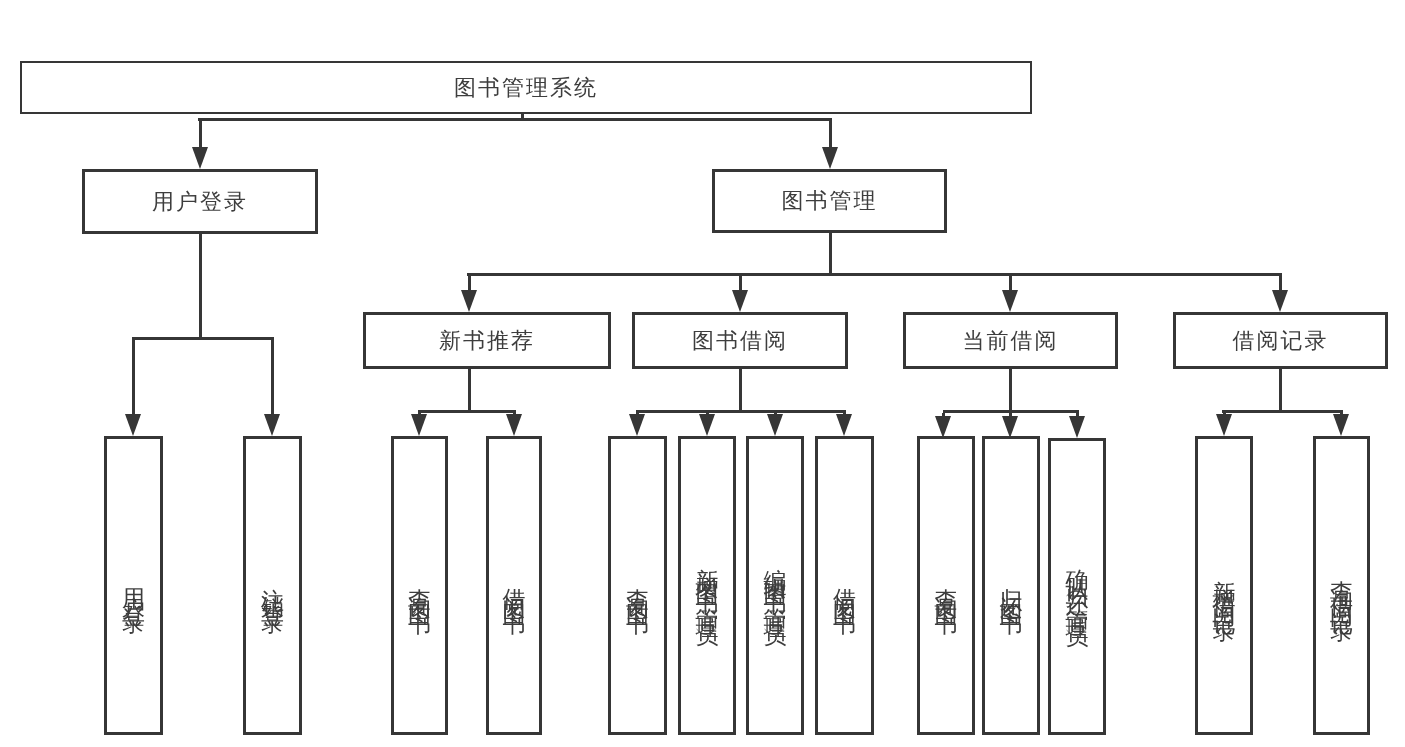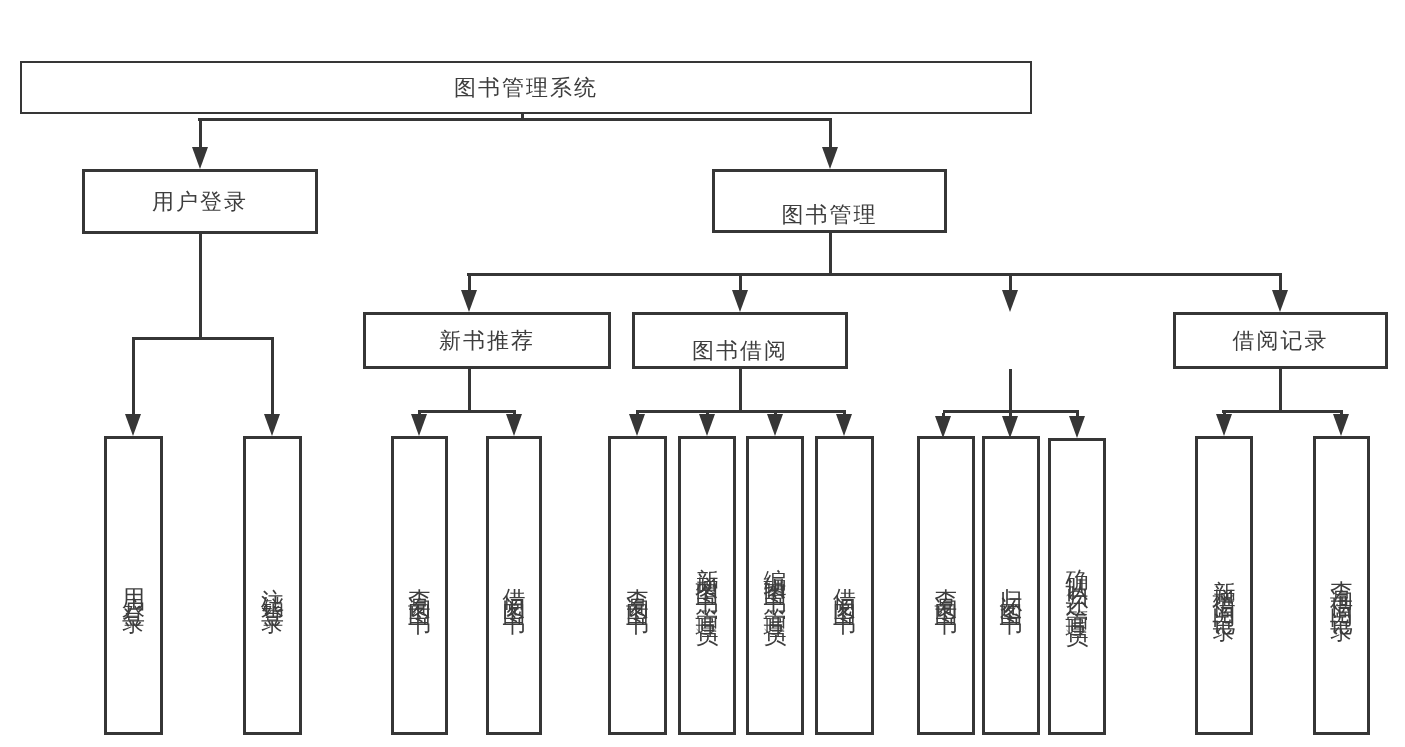--- a/index.html
+++ b/index.html
@@ -128,29 +128,32 @@
       <div class="arrow-head" style="left: 1333px; top: 414px;"></div>
     </div>
 
   <div class="node root" style="left:20px;top:13px;width:1012px;height:53px;margin-top:48px;">
     <span class="node-label">图书管理系统</span>
   </div>
 
   <div class="node" style="left:82px;top:169px;width:236px;height:65px;">
     <span class="node-label">用户登录</span>
   </div>
-  <div class="node" style="left:712px;top:169px;width:235px;height:64px;align-items:flex-end;">
+  <div class="node" style="left:712px;top:169px;width:235px;height:64px;">
     <span class="node-label">图书管理</span>
   </div>
 
   <div class="node" style="left:363px;top:312px;width:248px;height:57px;">
     <span class="node-label">新书推荐</span>
   </div>
-  <div class="node" style="left:632px;top:312px;width:216px;height:57px;align-items:flex-end;">
+  <div class="node" style="left:632px;top:312px;width:216px;height:57px;">
     <span class="node-label">图书借阅</span>
+  </div>
+  <div class="node" style="left:903px;top:312px;width:215px;height:57px;">
+    <span class="node-label">当前借阅</span>
   </div>
   <div class="node" style="left:1173px;top:312px;width:215px;height:57px;">
     <span class="node-label">借阅记录</span>
   </div>
 
   <div class="leaf" style="left:104px;top:436px;width:59px;height:299px;">
     <span class="leaf-label">用户登录</span>
   </div>
   <div class="leaf" style="left:243px;top:436px;width:59px;height:299px;">
     <span class="leaf-label">注销登录</span>

